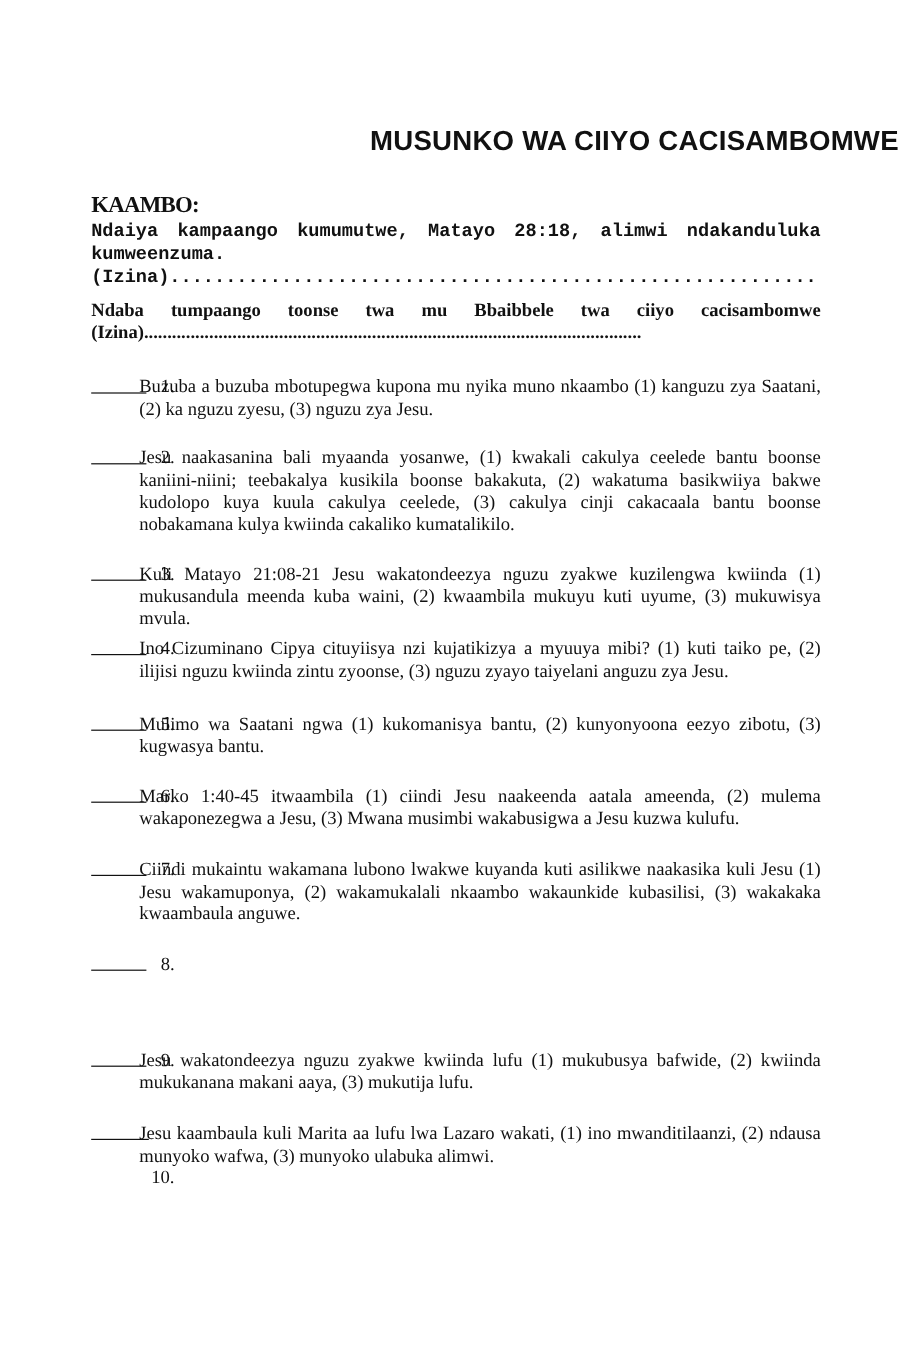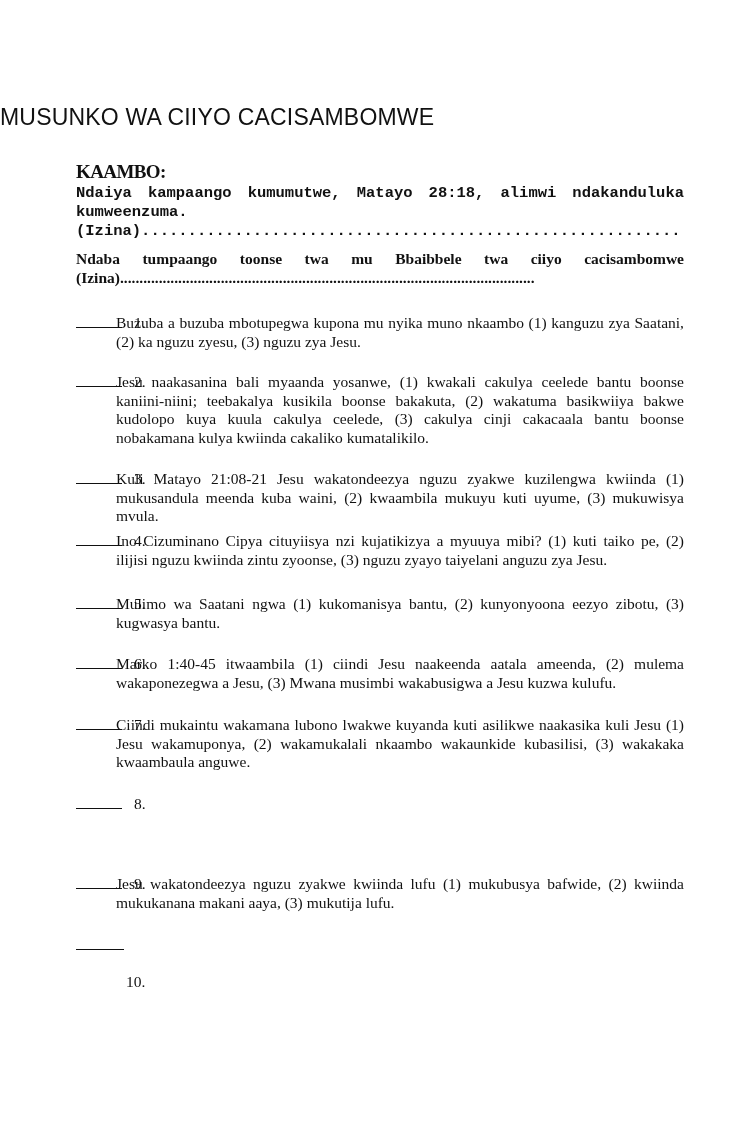--- a/index.html
+++ b/index.html
@@ -1,17 +1,17 @@
 <!DOCTYPE html>
 <html><head>
   <meta charset="utf-8">
   <style>
     html, body { margin: 0; padding: 0; background: #ffffff; }
     body { width: 749px; height: 1141px; position: relative; overflow: hidden; color: #111; font-family: "Liberation Serif", serif; }
-    .title { position: absolute; left: 0; width: 749px; top: 104px; text-align: left; font-family: "Liberation Sans", sans-serif; font-weight: normal; font-size: 23px; letter-spacing: 0.2px; }
+    .title { position: absolute; left: 0; width: 749px; top: 104px; text-align: right; font-family: "Liberation Sans", sans-serif; font-weight: bold; font-size: 23px; letter-spacing: 0.2px; }
     .heading { position: absolute; left: 76px; top: 161px; font-weight: bold; font-size: 19px; letter-spacing: -0.6px; }
     .para { position: absolute; left: 76px; width: 608px; font-size: 15.5px; line-height: 19px; text-align: justify; }
     .para.p1 { top: 184px; font-weight: bold; font-family: Liberation Mono, monospace; }
     .para.p2 { top: 249px; font-weight: bold; }
     .dots { letter-spacing: 0; overflow: hidden; white-space: nowrap; }
     .q { position: absolute; left: 76px; width: 608px; font-size: 15.5px; line-height: 18.5px; }
     .q .blank { position: absolute; left: 0; top: 13px; width: 46px; border-bottom: 1.5px solid #111; height: 0; }
     .q .num { position: absolute; left: 58px; top: 0; }
     .q.ten .num { left: 50px; margin-top: 37px; }
     .q.ten .blank { width: 48px; }
@@ -66,14 +66,15 @@
     <span class="num">8.</span>
   </div>
   <div class="q" style="top:875px">
     <span class="blank"></span>
     <span class="num">9.</span>
     <div class="text">Jesu wakatondeezya nguzu zyakwe kwiinda lufu (1) mukubusya bafwide, (2) kwiinda mukukanana makani aaya, (3) mukutija lufu.</div>
   </div>
   <div class="q ten" style="top:936px">
     <span class="blank"></span>
     <span class="num">10.</span>
+    <div class="text">Jesu kaambaula kuli Marita aa lufu lwa Lazaro wakati, (1) ino mwanditilaanzi, (2) ndausa munyoko wafwa, (3) munyoko ulabuka alimwi.</div>
   </div>
 </div>
 
 </body></html>

